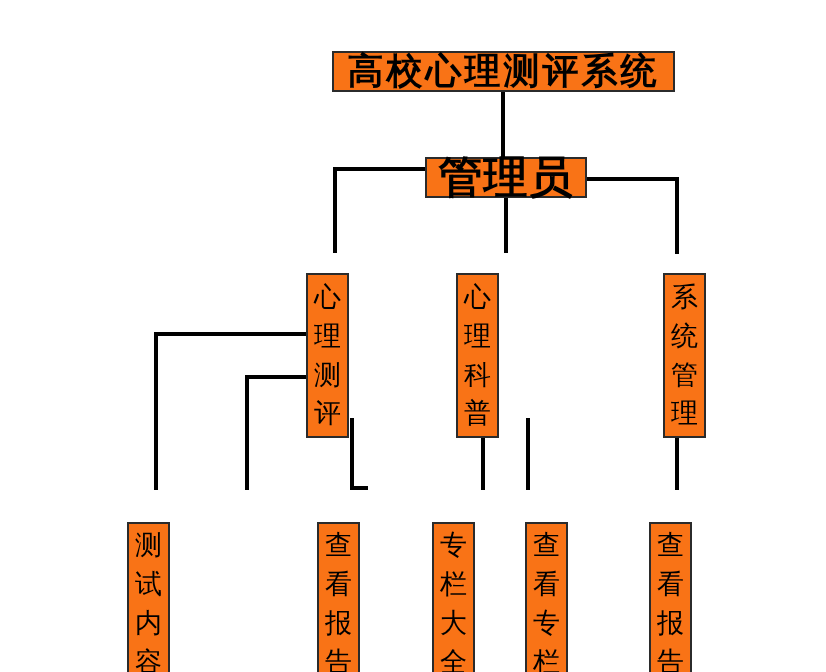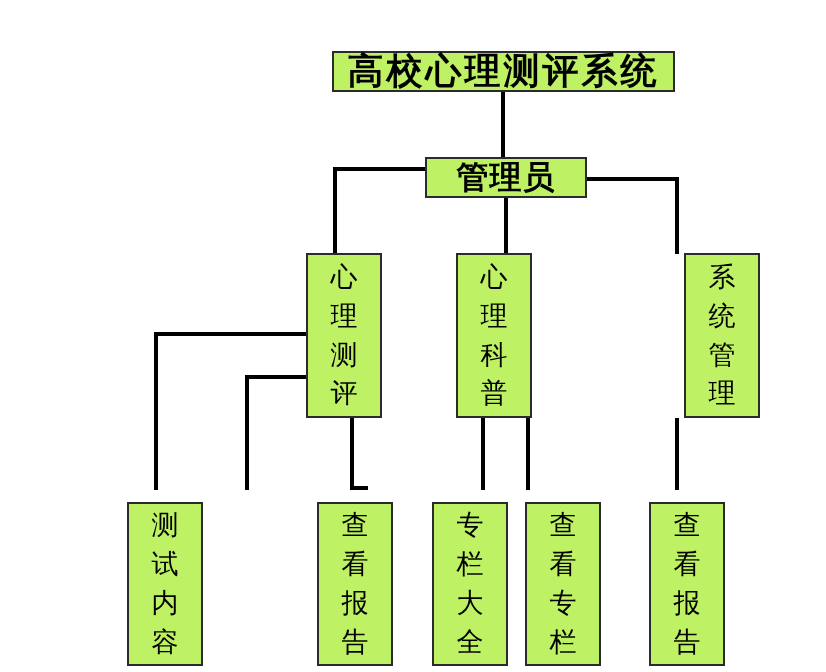--- a/index.html
+++ b/index.html
@@ -16,46 +16,47 @@
     font-family: "Liberation Sans", sans-serif;
     color: #000000;
   }
   .conn {
     position: absolute;
     background: #000000;
   }
   .node {
     position: absolute;
     box-sizing: border-box;
-    background: #bef264;
+    background: #f97316;
     border: 2px solid #2b2b2b;
     display: flex;
     align-items: center;
     justify-content: center;
     color: #000000;
   }
   .node-title {
     left: 332px; top: 51px;
     width: 343px; height: 41px;
     font-size: 36px;
     font-weight: bold;
     letter-spacing: 3px;
     white-space: nowrap;
   }
   .node-admin {
     left: 425px; top: 157px;
     width: 162px; height: 41px;
-    font-size: 32px;
+    font-size: 44px;
     font-weight: bold;
     letter-spacing: 1px;
     white-space: nowrap;
   }
   .vnode {
-    width: 76px;
+    width: 43px;
     height: 165px;
+    margin-top: 20px;
   }
   .vnode .vt {
     display: inline-block;
     width: 1em;
     font-size: 27px;
     line-height: 1.44;
     text-align: center;
     word-break: break-all;
   }
   .mod { top: 253px; }
@@ -97,21 +98,21 @@
   <div class="node node-admin">
     <span>管理员</span>
   </div>
 
   <div class="node vnode mod" style="left:306px;">
     <span class="vt">心理测评</span>
   </div>
   <div class="node vnode mod" style="left:456px;">
     <span class="vt">心理科普</span>
   </div>
-  <div class="node vnode mod" style="left:684px;">
+  <div class="node vnode mod" style="left:663px;">
     <span class="vt">系统管理</span>
   </div>
 
   <div class="node vnode leaf" style="left:127px;">
     <span class="vt">测试内容</span>
   </div>
   <div class="node vnode leaf" style="left:432px;">
     <span class="vt">专栏大全</span>
   </div>
   <div class="node vnode leaf" style="left:317px;">

